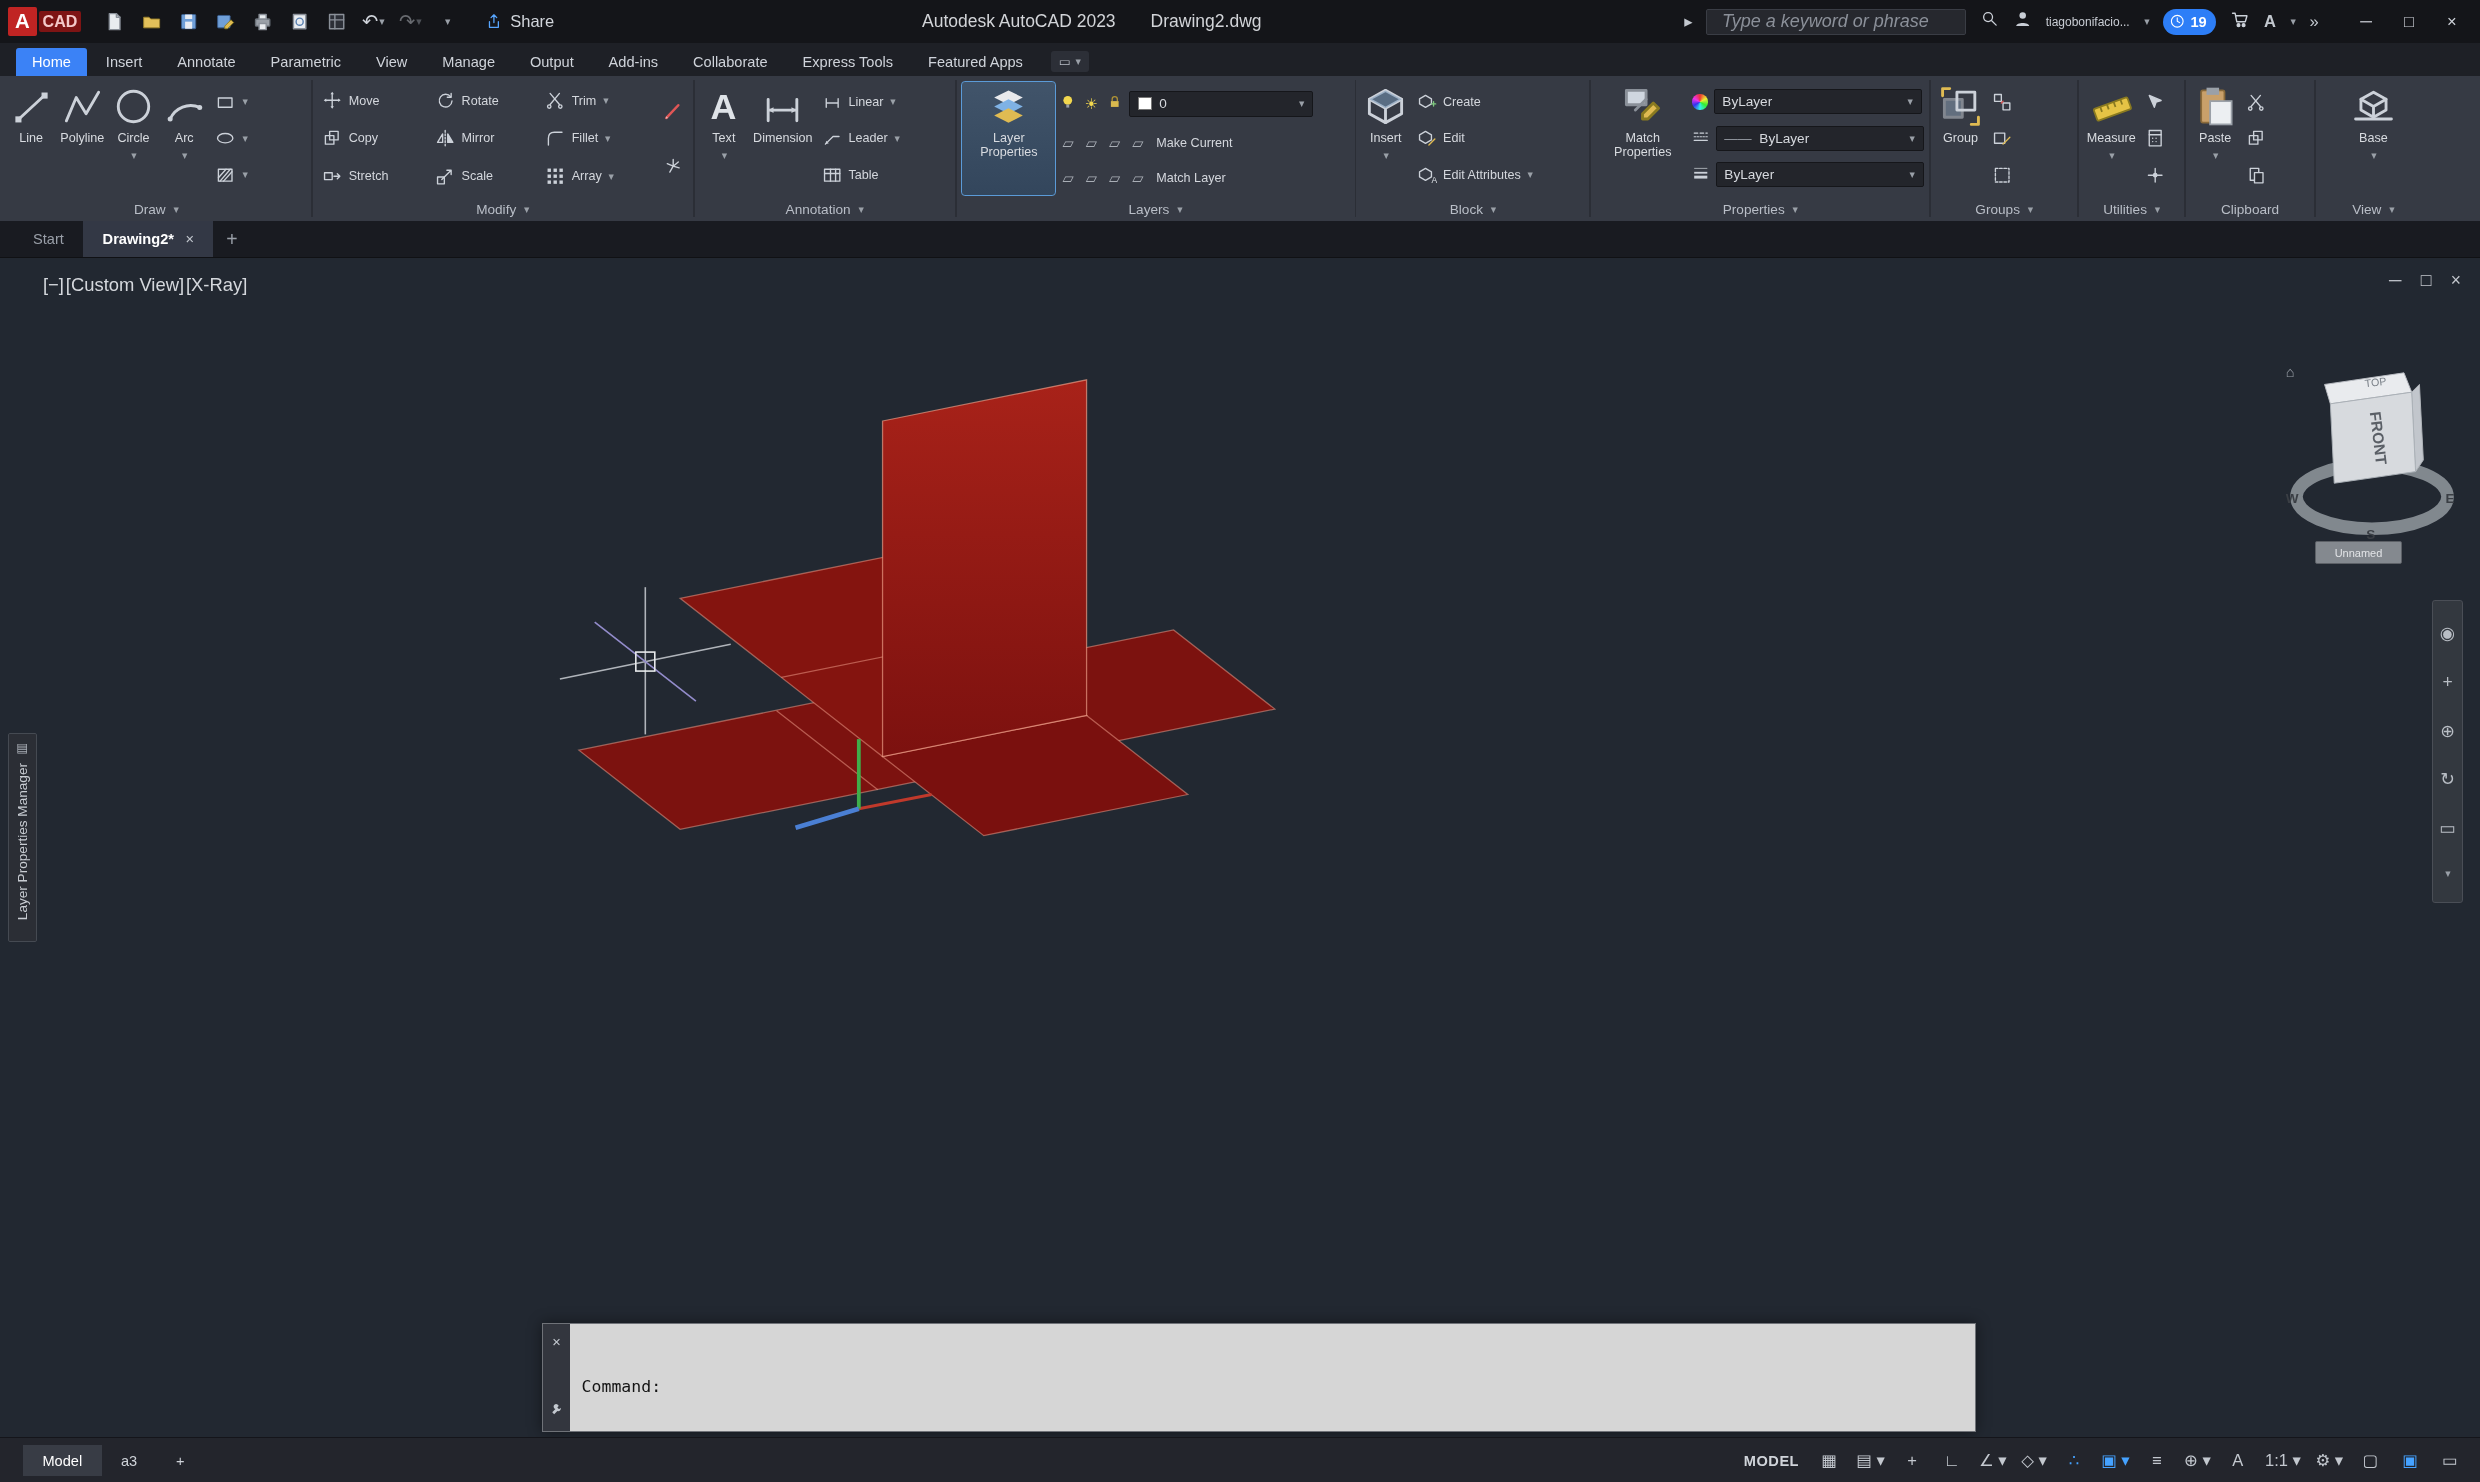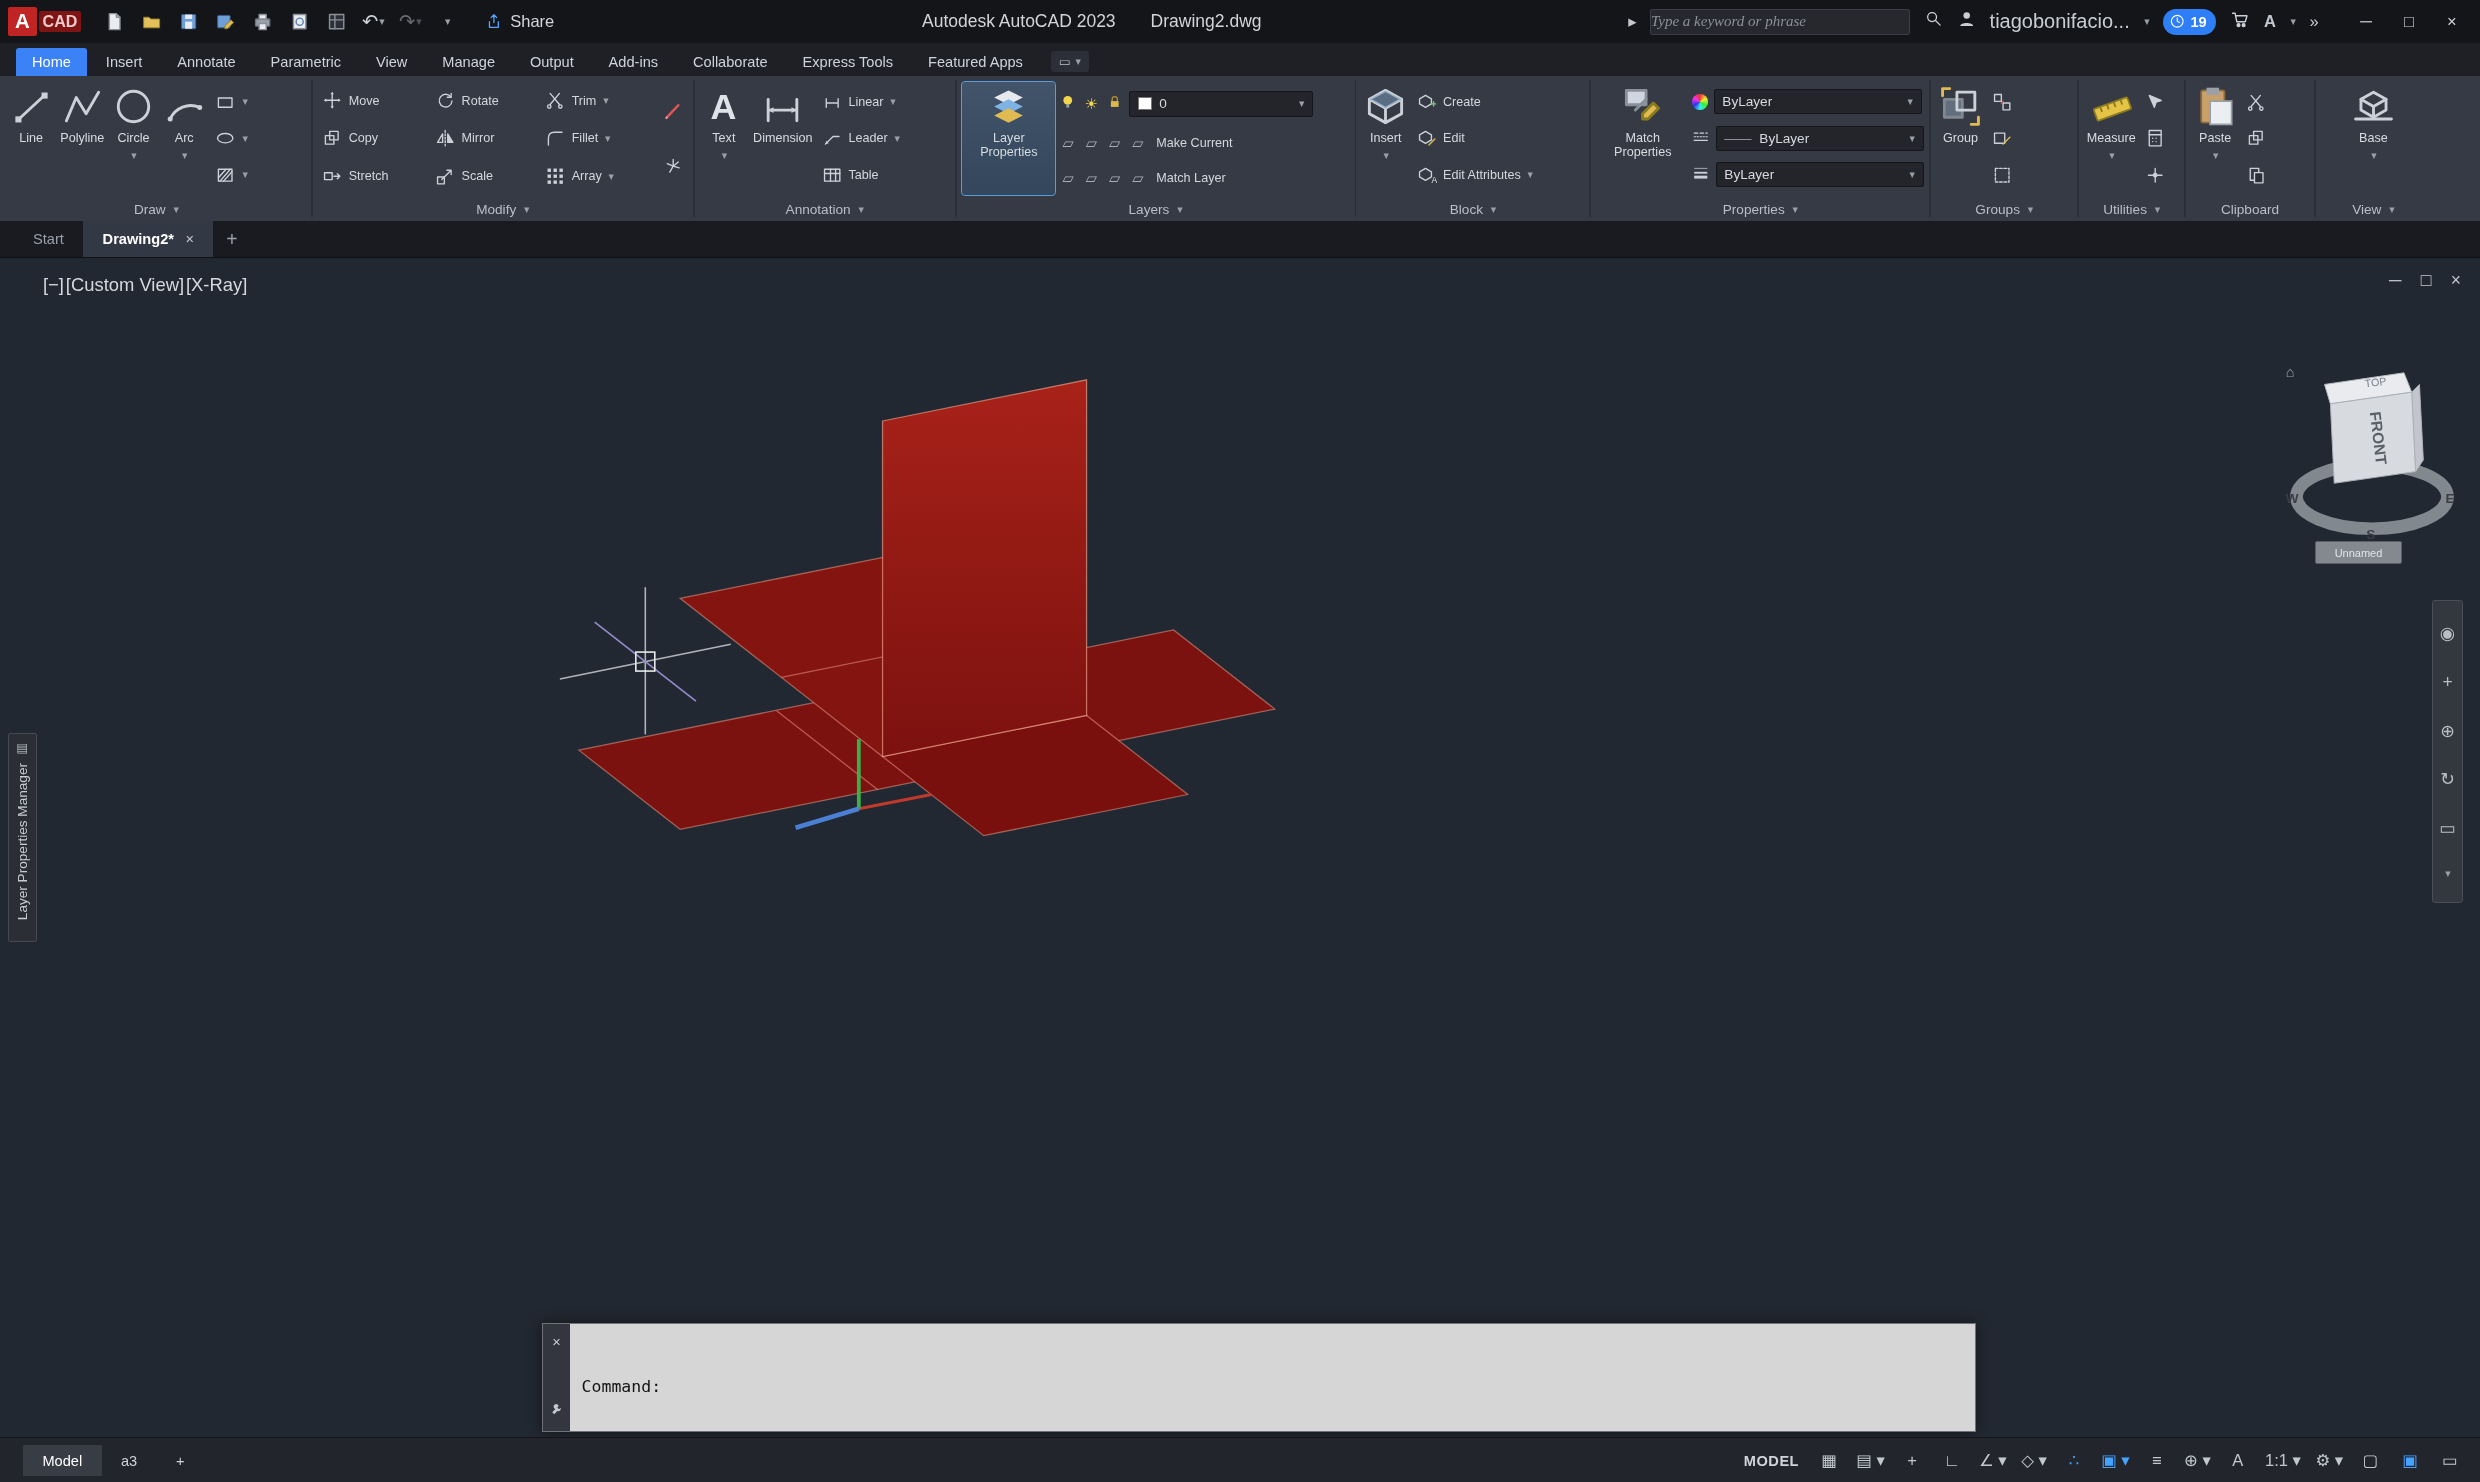--- a/index.html
+++ b/index.html
@@ -19,21 +19,21 @@
   .qbtn{width:33px;height:31px;display:flex;align-items:center;justify-content:center;border-radius:2.9px;}
   .qbtn svg{width:21.3px;height:21.3px;}
   .undo-redo{display:flex;align-items:center;color:#cfd3da;font-size:19.4px;}
   .dim{opacity:.45;}
   .ddv{font-size:10.7px;color:#9aa0a8;margin-left:1px;}
   .share{display:flex;align-items:center;gap:7.8px;margin-left:19.4px;color:#d2d6dc;font-size:16.5px;}
   .tb-center{position:absolute;left:922px;top:0;height:43px;display:flex;align-items:center;gap:35px;
              color:#d2d4d8;font-size:17.5px;white-space:nowrap;}
   .tb-right{position:absolute;right:0;top:0;height:43px;display:flex;align-items:center;gap:13.6px;padding-right:9.7px;}
   .searchbox{width:260px;height:26px;background:#26282e;border:1px solid #3a3d45;border-radius:1.9px;
-             color:#c9cdd4;font-size:15px;font-style:italic;padding:0 0;outline:none;font-family:Liberation Serif, serif;}
+             color:#c9cdd4;font-size:18px;font-style:italic;padding:0 15px;outline:none;}
   .searchbox::placeholder{color:#8b9099;font-style:italic;}
   .badge{display:flex;align-items:center;gap:4.9px;background:#2d7ef7;color:#fff;border-radius:13.6px;
          height:26px;padding:0 9.7px 0 5.8px;font-size:14.6px;font-weight:bold;}
   .winbtns{display:flex;align-items:center;gap:5.8px;margin-left:15.5px;}
   .winbtn{width:37px;height:33px;display:flex;align-items:center;justify-content:center;color:#cfd3da;font-size:16.5px;}
   .tb-icon{color:#c3c8cf;font-size:16.5px;display:flex;align-items:center;}
 
   
   .tabrow{position:absolute;left:0;top:43px;width:2480px;height:33px;background:#1e2026;
           display:flex;align-items:flex-end;padding-left:15.5px;gap:1.9px;}
@@ -190,21 +190,21 @@
     <span class="tb-icon">▸</span>
     <input class="searchbox" placeholder="Type a keyword or phrase" style="">
     <span><svg class="i" viewBox="0 0 24 24" style="width:19.4px;height:19.4px">
           <circle cx="10" cy="10" r="5.5"></circle>
           <path d="M14.5 14.5L20 20"></path>
         </svg></span>
     <span><svg viewBox="0 0 24 24" style="width:19.4px;height:19.4px">
           <circle cx="12" cy="8" r="4" fill="#c9ced6"></circle>
           <path d="M4 21c0-5 16-5 16 0z" fill="#c9ced6"></path>
         </svg></span>
-    <span style="font-size:20px">tiagobonifacio...</span>
+    <span style="font-size:12px">tiagobonifacio...</span>
     <span class="ddv">▾</span>
     <span class="badge">
       <svg class="i" viewBox="0 0 24 24" style="width:16.5px;height:16.5px;stroke:#fff">
           <circle cx="12" cy="12" r="8.5"></circle>
           <path d="M12 7v5l3.5 2"></path>
         </svg>
       <span>19</span>
     </span>
     <span><svg class="i" viewBox="0 0 24 24" style="width:20.4px;height:20.4px">
           <path d="M3 5h3l2 10h10l2-7H7"></path>

